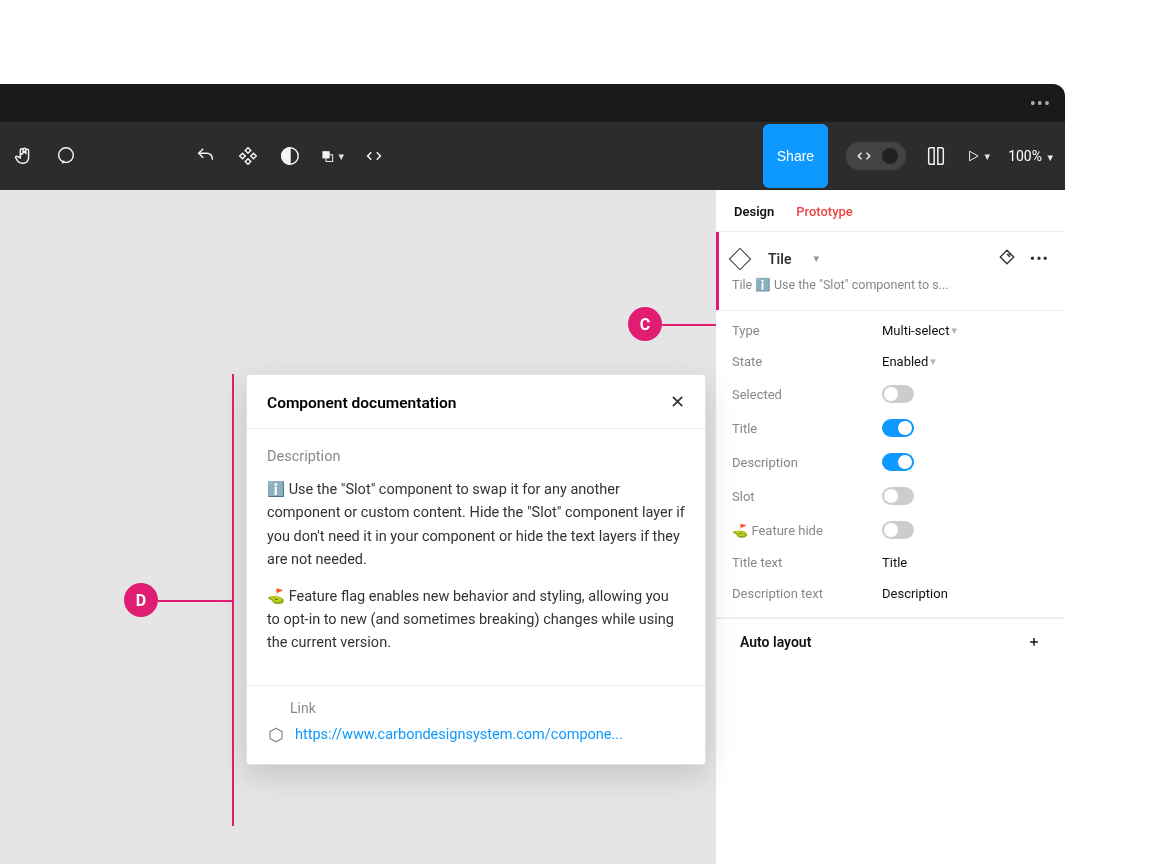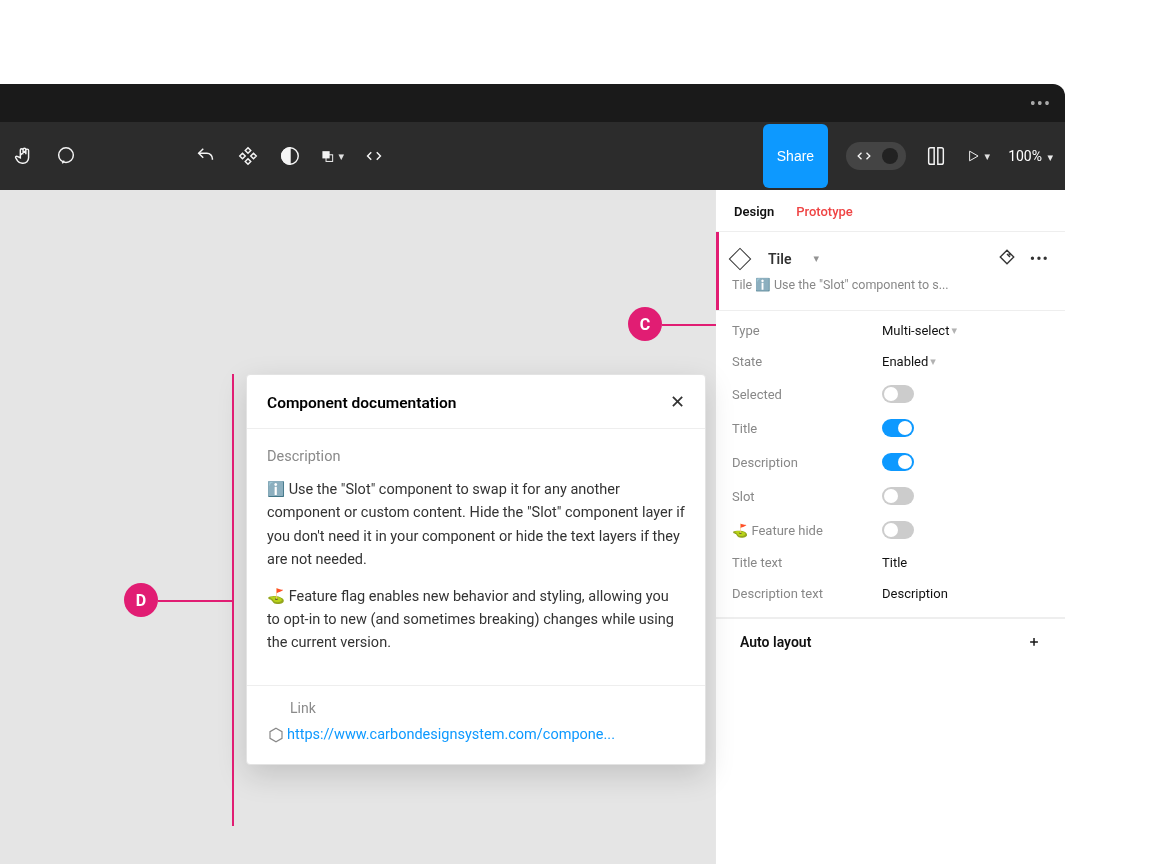--- a/index.html
+++ b/index.html
@@ -50,21 +50,21 @@
 
   .doc-popover { position:absolute; left:246px; top:374px; width:460px; background:#fff; border:1px solid #e3e3e3; border-radius:4px; box-shadow:0 10px 30px rgba(0,0,0,.15); }
   .doc-head { display:flex; justify-content:space-between; align-items:flex-end; padding:16px 20px; border-bottom:1px solid #eee; }
   .doc-head h3 { font-size:15.5px; font-weight:600; }
   .close-x { font-size:18px; color:#333; cursor:pointer; }
   .doc-body { padding:16px 20px; font-size:14.5px; line-height:1.6; color:#333; }
   .doc-body .sub { color:#8a8a8a; margin-bottom:10px; }
   .doc-body p { margin-bottom:14px; }
   .doc-link-sec { border-top:1px solid #eee; padding:14px 20px 20px; }
   .doc-link-sec .sub { color:#8a8a8a; margin-bottom:10px; font-size:14px;margin-left:23px; }
-  .doc-link-row { display:flex; align-items:center; gap:2px; }
+  .doc-link-row { display:flex; align-items:center; gap:10px; }
   .doc-link-row a { color:#0D99FF; text-decoration:none; font-size:14.5px; white-space:nowrap; overflow:hidden; text-overflow:ellipsis; flex:1; }
   .hex-icon { width:18px;height:18px; }
 
   .annot { position:absolute; }
   .annot .circle { width:34px;height:34px;border-radius:50%;background:#e11d73;color:#fff;font-weight:700;display:flex;align-items:center;justify-content:center;font-size:16px; }
   .annot .line { position:absolute; background:#e11d73; }
 </style>
 </head>
 <body>
 

